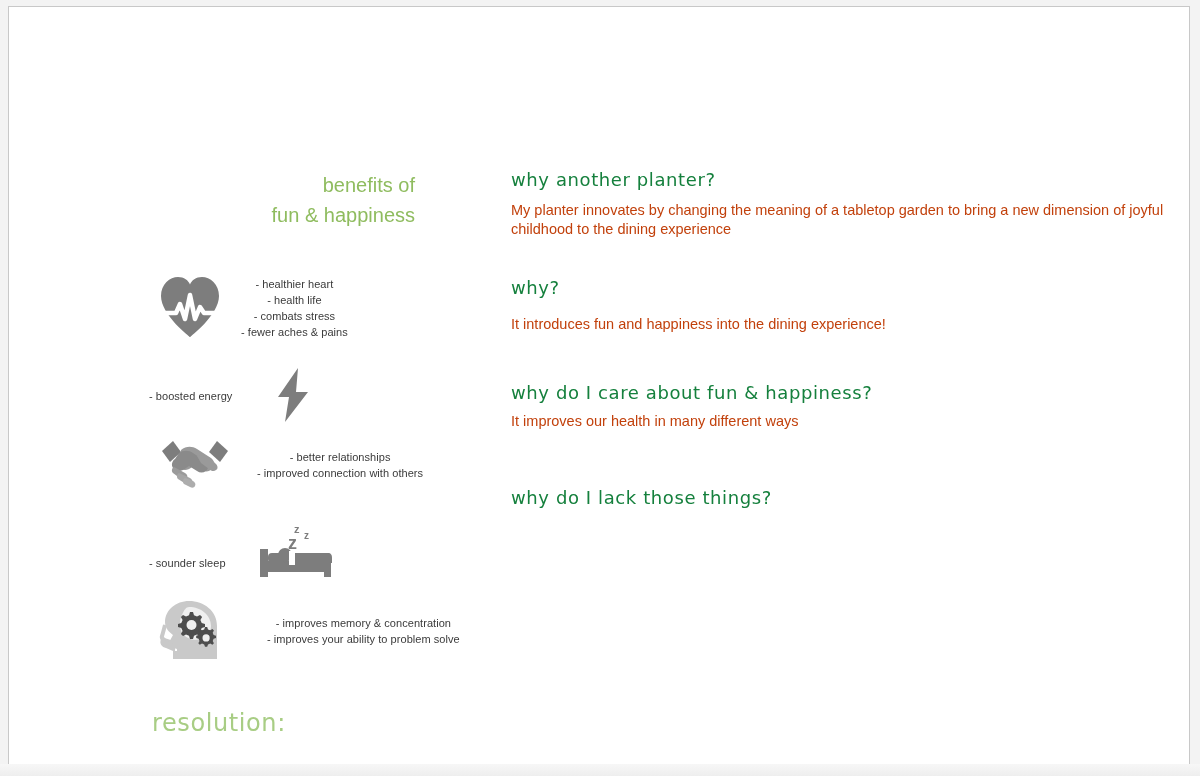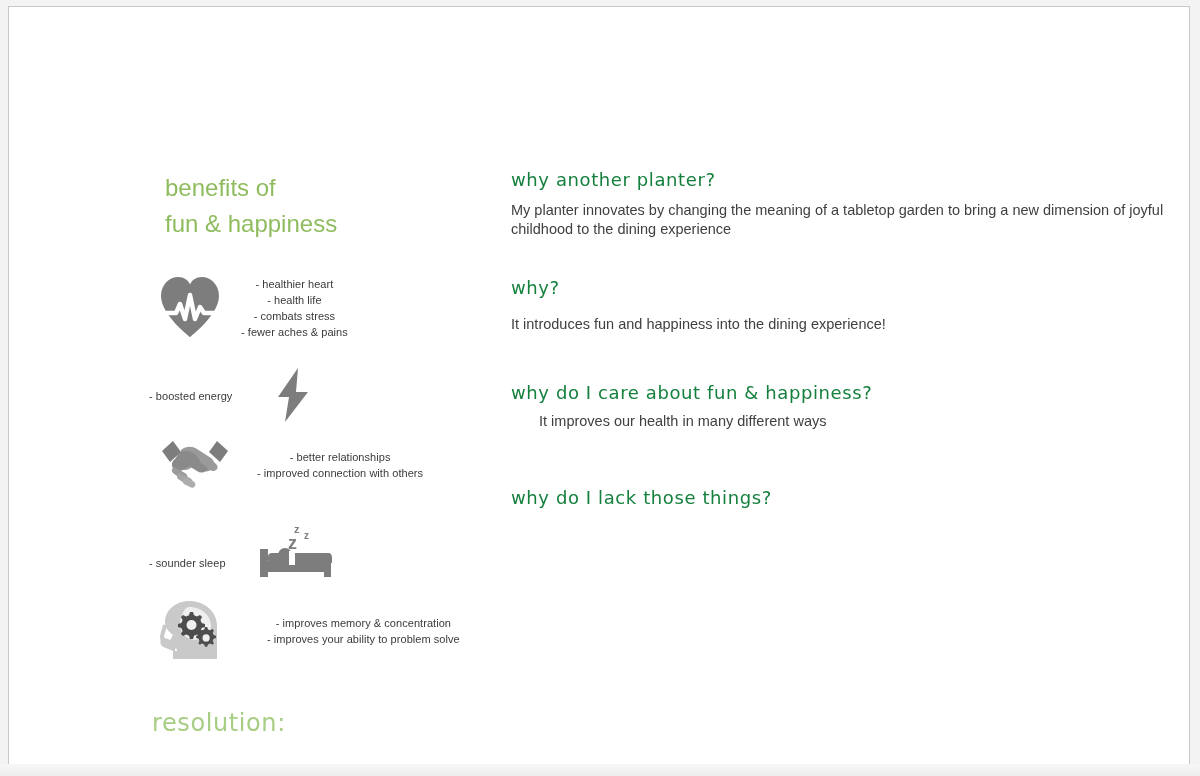--- a/index.html
+++ b/index.html
@@ -49,22 +49,22 @@
     font-family: "DejaVu Sans", sans-serif;
     font-weight: normal;
     color: #8fbc5f;
     letter-spacing: 0.6px;
   }
   .benefits-head {
     position: absolute;
     left: 156px;
     top: 163px;
     width: 250px;
-    text-align: left;
-    font-size: 24px;
+    text-align: right;
+    font-size: 20px;
     line-height: 1.52;
     color: #8fbc5f;
   }
   .benefit-row {
     position: absolute;
     display: flex;
     align-items: center;
   }
   .bullets {
     font-size: 11px;
@@ -79,21 +79,21 @@
   
   .qa-block { position: absolute; left: 502px; }
   .qa-head {
     font-size: 18px;
     color: #15803d;
     line-height: 1.2;
     white-space: nowrap;
   }
   .qa-body {
     font-size: 14.5px;
-    color: #404040;
+    color: #c2410c;
     line-height: 1.35;
     margin-top: 10px;
   }
   .qa-body p { margin: 0 0 16px 0; }
   .qa-body p:last-child { margin-bottom: 0; }
 
   
   .resolution {
     position: absolute;
     left: 143px;
@@ -224,21 +224,21 @@
 
   <div class="qa-block" style="top:270px;">
     <div class="qa-head script">why?</div>
     <div class="qa-body" style="margin-top:16px;">
       <p>It introduces fun and happiness into the dining experience!</p>
     </div>
   </div>
 
   <div class="qa-block" style="top:375px;">
     <div class="qa-head script">why do I care about fun &amp; happiness?</div>
-    <div class="qa-body" style="margin-top:8px;margin-left:28px;">
+    <div class="qa-body" style="margin-top:8px;">
       <p>It improves our health in many different ways</p>
     </div>
   </div>
 
   <div class="qa-block" style="top:480px; width:510px;">
     <div class="qa-head script">why do I lack those things?</div>
     <div class="qa-body" style="margin-top:18px;">
     </div>
   </div>
 

